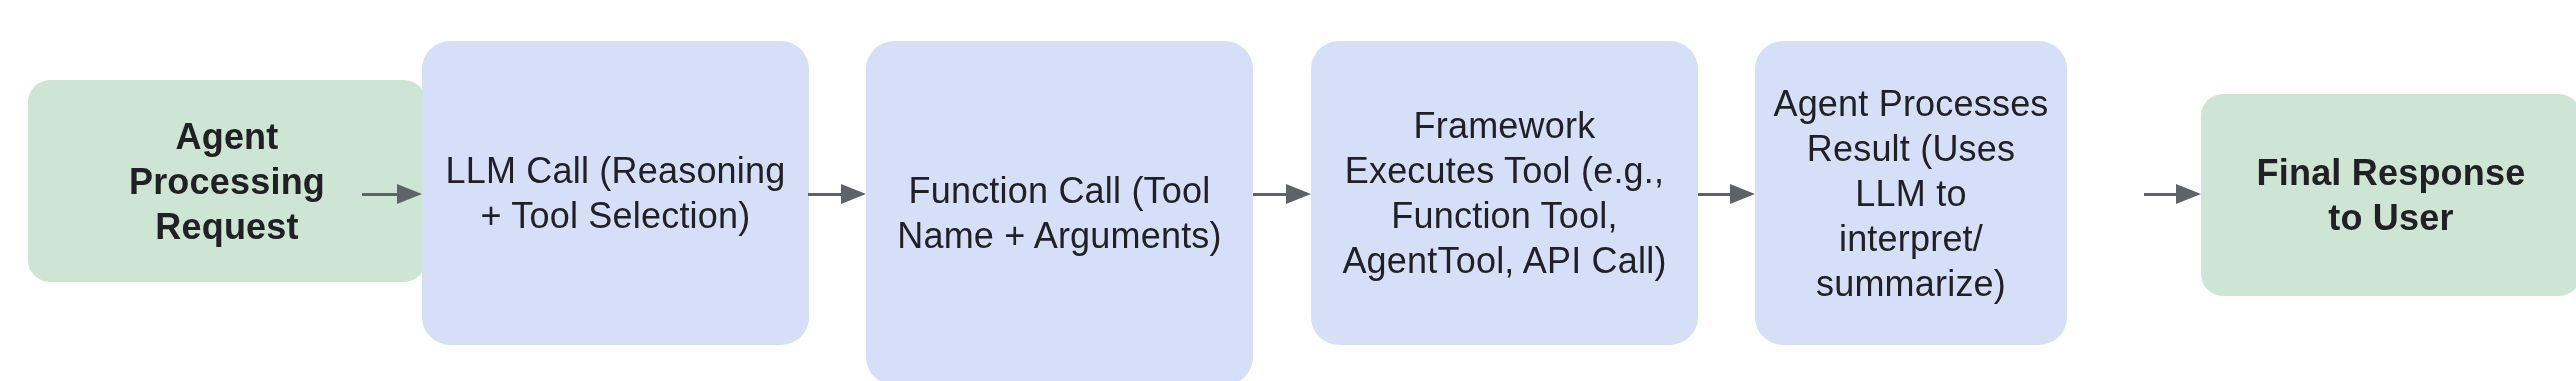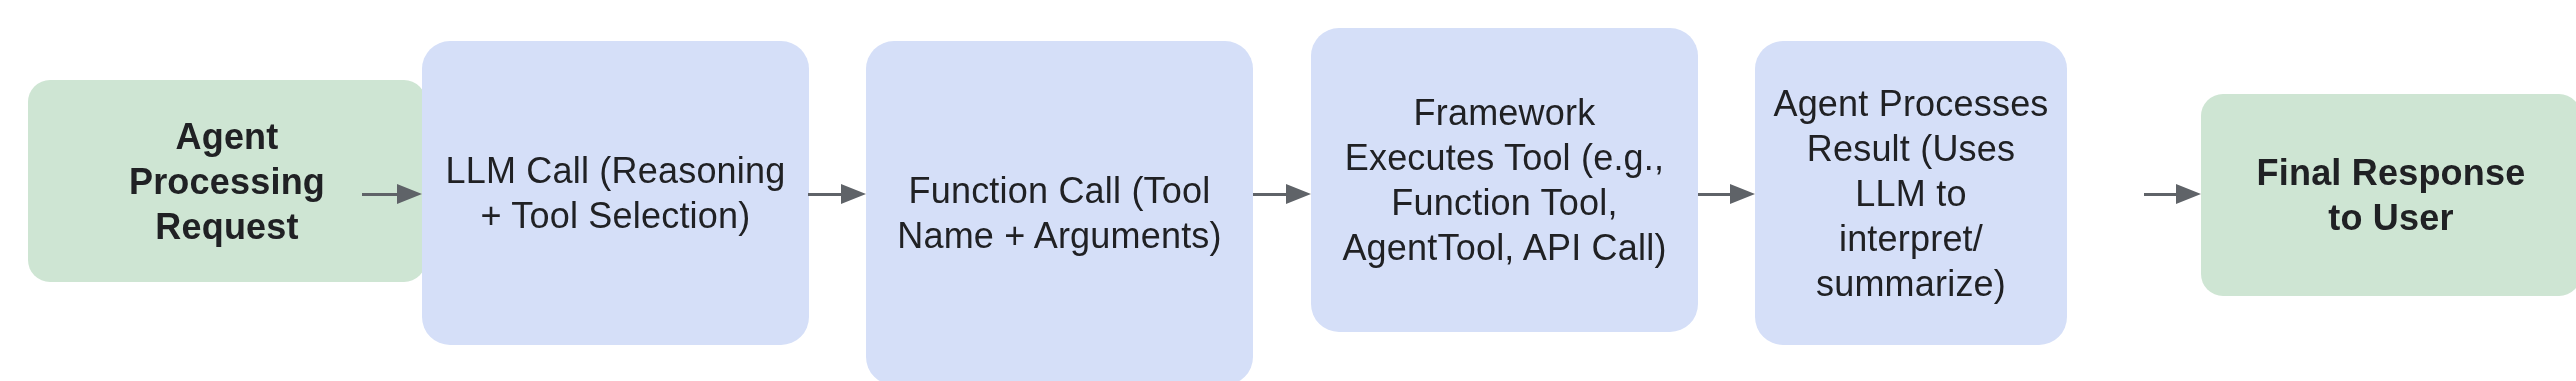--- a/index.html
+++ b/index.html
@@ -62,21 +62,21 @@
     width: 0;
     height: 0;
     border-top: 10.2px solid transparent;
     border-bottom: 10.2px solid transparent;
     border-left: 25px solid #5f6368;
   }
   
   .n0 { left: 28px;   top: 80px; width: 398px; height: 202px; }
   .n1 { left: 422px;  top: 41px;  width: 387px; height: 304px; }
   .n2 { left: 866px; top: 41px;  width: 387px; height: 344px; }
-  .n3 { left: 1311px; top: 28px;  width: 387px; height: 304px; }
+  .n3 { left: 1311px; top: 41px;  width: 387px; height: 304px; }
   .n4 { left: 1755px; top: 41px;  width: 312px; height: 304px; }
   .n5 { left: 2201px; top: 94px; width: 380px; height: 202px; }
   
   .a0 { left: 362px;  width: 60px; }
   .a1 { left: 808px; width: 58px; }
   .a2 { left: 1253px; width: 58px; }
   .a3 { left: 1698px; width: 57px; }
   .a4 { left: 2144px; width: 57px; }
 </style>
 </head>

